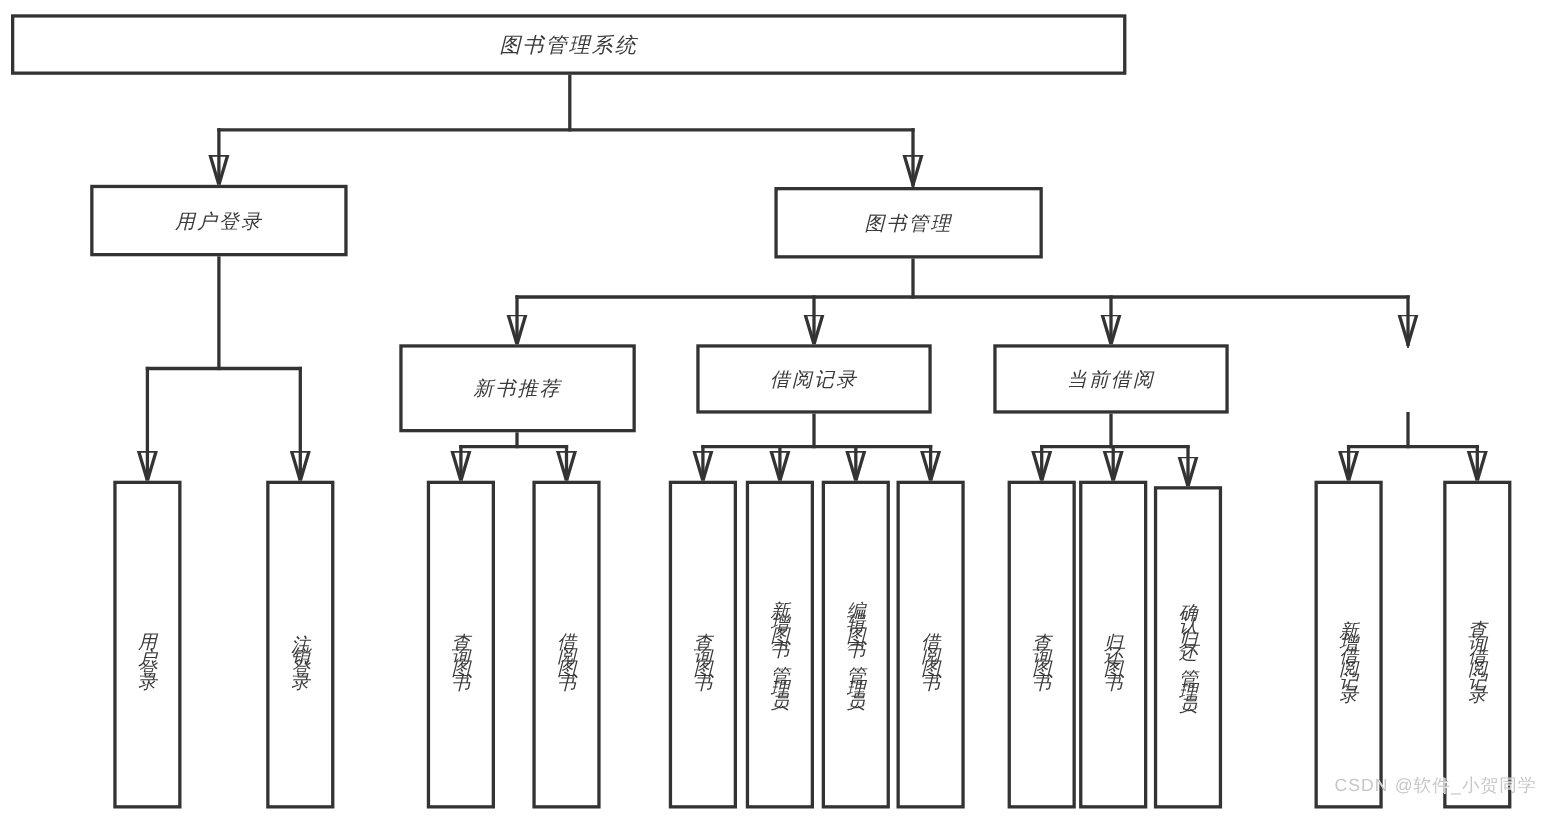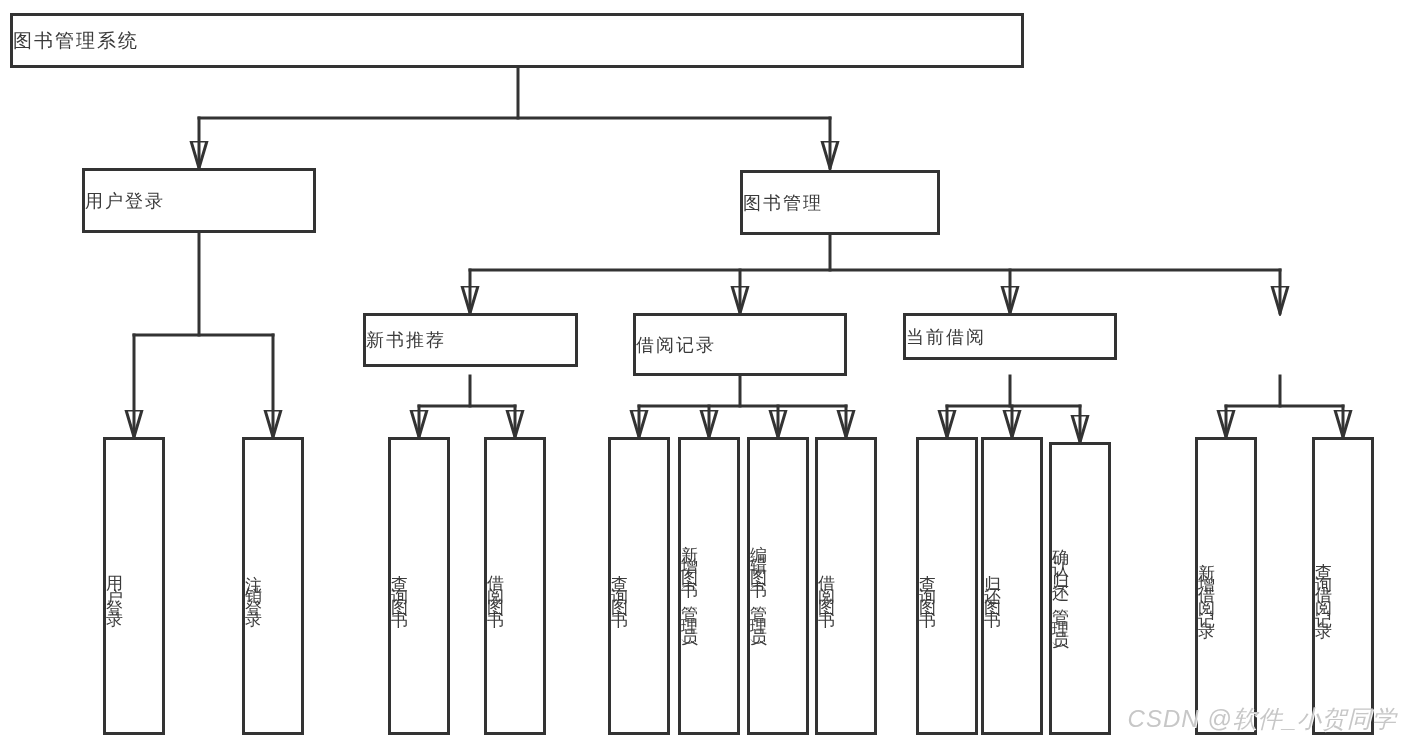--- a/index.html
+++ b/index.html
@@ -31,49 +31,50 @@
   }
   .connectors path.arrow { marker-end: url(#arw); }
   .arrowhead { fill: var(--line); stroke: none; }
   .hbox, .vbox {
     position: absolute;
     box-sizing: border-box;
     background: var(--box_fill);
     border: 3px solid var(--box_border);
     display: flex;
     align-items: center;
+    justify-content: center;
     z-index: 1;
+    font-style: italic;
   }
   .hbox span {
     font-size: 18px;
     letter-spacing: 2px;
     color: var(--text);
     white-space: nowrap;
   }
   .root span { font-size: 19px; }
   .vbox { width: 62px; top: 437px; height: 298px; }
   .vtext {
     writing-mode: vertical-rl;
     text-orientation: mixed;
     font-size: 17px;
     letter-spacing: 12px;
     color: var(--text);
     line-height: 1;
   }
   .watermark {
     position: absolute;
     right: 8px;
-    bottom: 12px;
+    bottom: 22px;
     z-index: 2;
-    font-size: 24px;
+    font-size: 16px;
     letter-spacing: 1px;
     color: var(--watermark);
     text-shadow: 1px 1px 0 rgba(255,255,255,0.95);
     white-space: nowrap;
-    font-style: italic;
   }
 </style>
 </head>
 <body>
 
 <div class="stage">
 
   <svg class="connectors" width="1405" height="747" viewBox="0 0 1405 747">
     <defs>
       <marker id="arw" markerUnits="userSpaceOnUse" markerWidth="30" markerHeight="22" refX="27" refY="11" orient="auto">
@@ -129,31 +130,31 @@
     </g>
   </svg>
 
   <div class="hbox root" style="left:10px;top:13px;width:1014px;height:55px">
     <span>图书管理系统</span>
   </div>
 
   <div class="hbox" style="left:82px;top:168px;width:234px;height:65px">
     <span>用户登录</span>
   </div>
-  <div class="hbox" style="left:740px;top:170px;width:200px;height:65px">
+  <div class="hbox" style="left:704px;top:170px;width:244px;height:65px">
     <span>图书管理</span>
   </div>
 
-  <div class="hbox" style="left:363px;top:313px;width:215px;height:54px">
+  <div class="hbox" style="left:363px;top:313px;width:215px;height:80px">
     <span>新书推荐</span>
   </div>
   <div class="hbox" style="left:633px;top:313px;width:214px;height:63px">
     <span>借阅记录</span>
   </div>
-  <div class="hbox" style="left:903px;top:313px;width:214px;height:47px">
+  <div class="hbox" style="left:903px;top:313px;width:214px;height:63px">
     <span>当前借阅</span>
   </div>
 
   <div class="vbox" style="left:103px">
     <span class="vtext">用户登录</span>
   </div>
   <div class="vbox" style="left:242px">
     <span class="vtext">注销登录</span>
   </div>
   <div class="vbox" style="left:388px">

